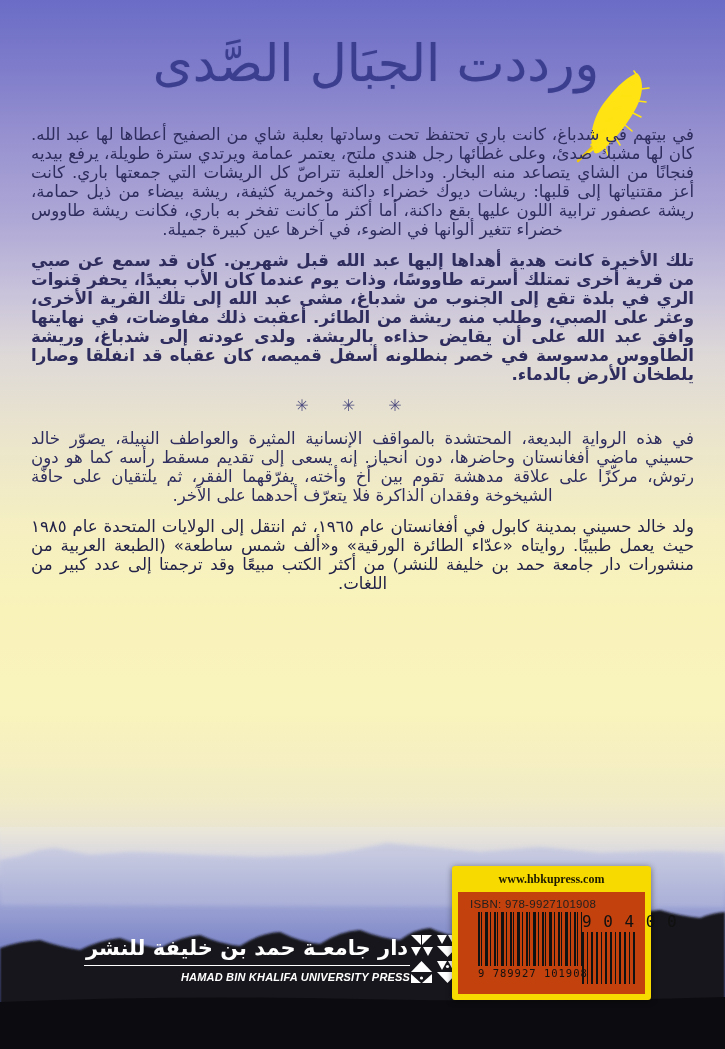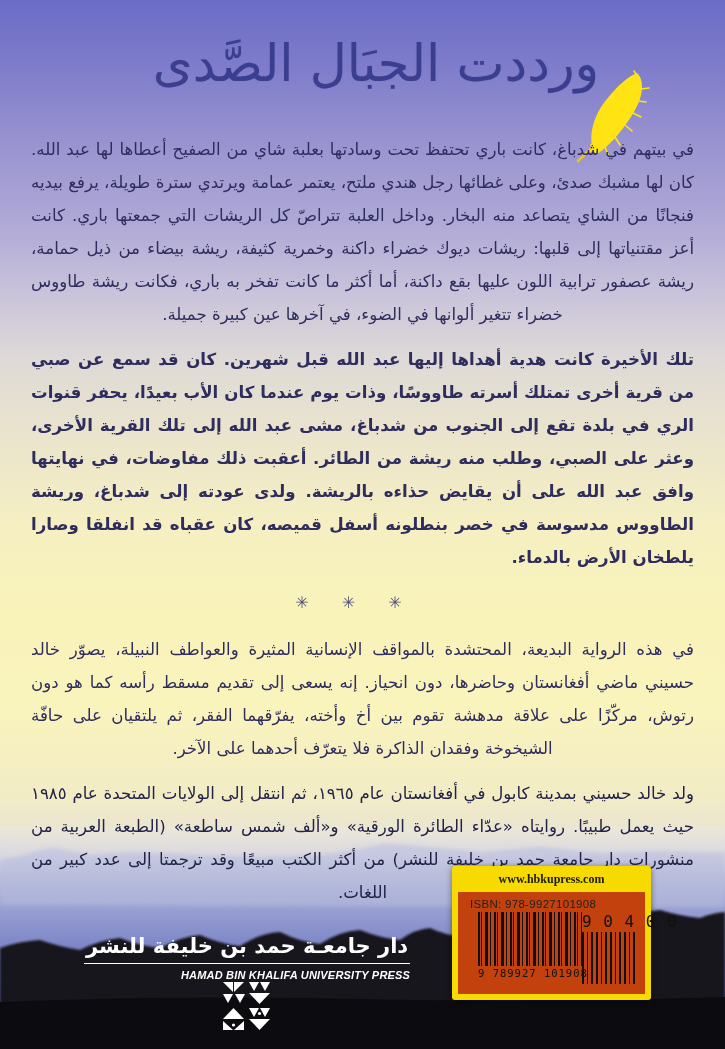--- a/index.html
+++ b/index.html
@@ -18,40 +18,40 @@
     position:absolute;top:24px;left:47px;right:20px;
     text-align:center;direction:rtl;
     font-size:51px;line-height:80px;
     color:#3b3e8f;
     text-shadow:0 0 1px rgba(59,62,143,.35);
   }
   
   .feather{position:absolute;left:572px;top:55px;width:104px;height:112px;}
   
   .synopsis{
-    position:absolute;top:133px;left:31px;right:31px;
+    position:absolute;top:125px;left:31px;right:31px;
     direction:rtl;
     color:#2e2d5e;
-    font-size:16.6px;line-height:33px;
+    font-size:16.6px;line-height:19px;
     z-index:3;
   }
   .synopsis p{margin:0 0 12px;text-align:justify;text-align-last:center;}
   .synopsis p.flush-last{text-align-last:auto;font-weight:bold;}
   .divider{
     text-align:center;text-align-last:center;
     color:#4c4b7e;font-size:16px;letter-spacing:14px;
     margin:8px 0 14px;padding-right:14px;
   }
   .bio{font-weight:normal;color:#232248;}
   
   .landscape{position:absolute;left:0;bottom:0;width:725px;height:222px;z-index:1;display:block;}
   
   .publisher{
     position:absolute;left:84px;top:934px;z-index:4;
-    display:flex;align-items:center;gap:0;flex-direction:column;
+    display:flex;align-items:center;gap:0;
   }
   .pub-text{display:flex;flex-direction:column;align-items:flex-end;}
   .pub-ar{
     direction:rtl;color:#fff;font-size:21px;font-weight:bold;
     letter-spacing:1px;line-height:24px;
     border-bottom:1.5px solid #fff;padding:0 2px 5px;
     min-width:268px;text-align:center;
   }
   .pub-en{
     font-family:"Liberation Sans",sans-serif;

